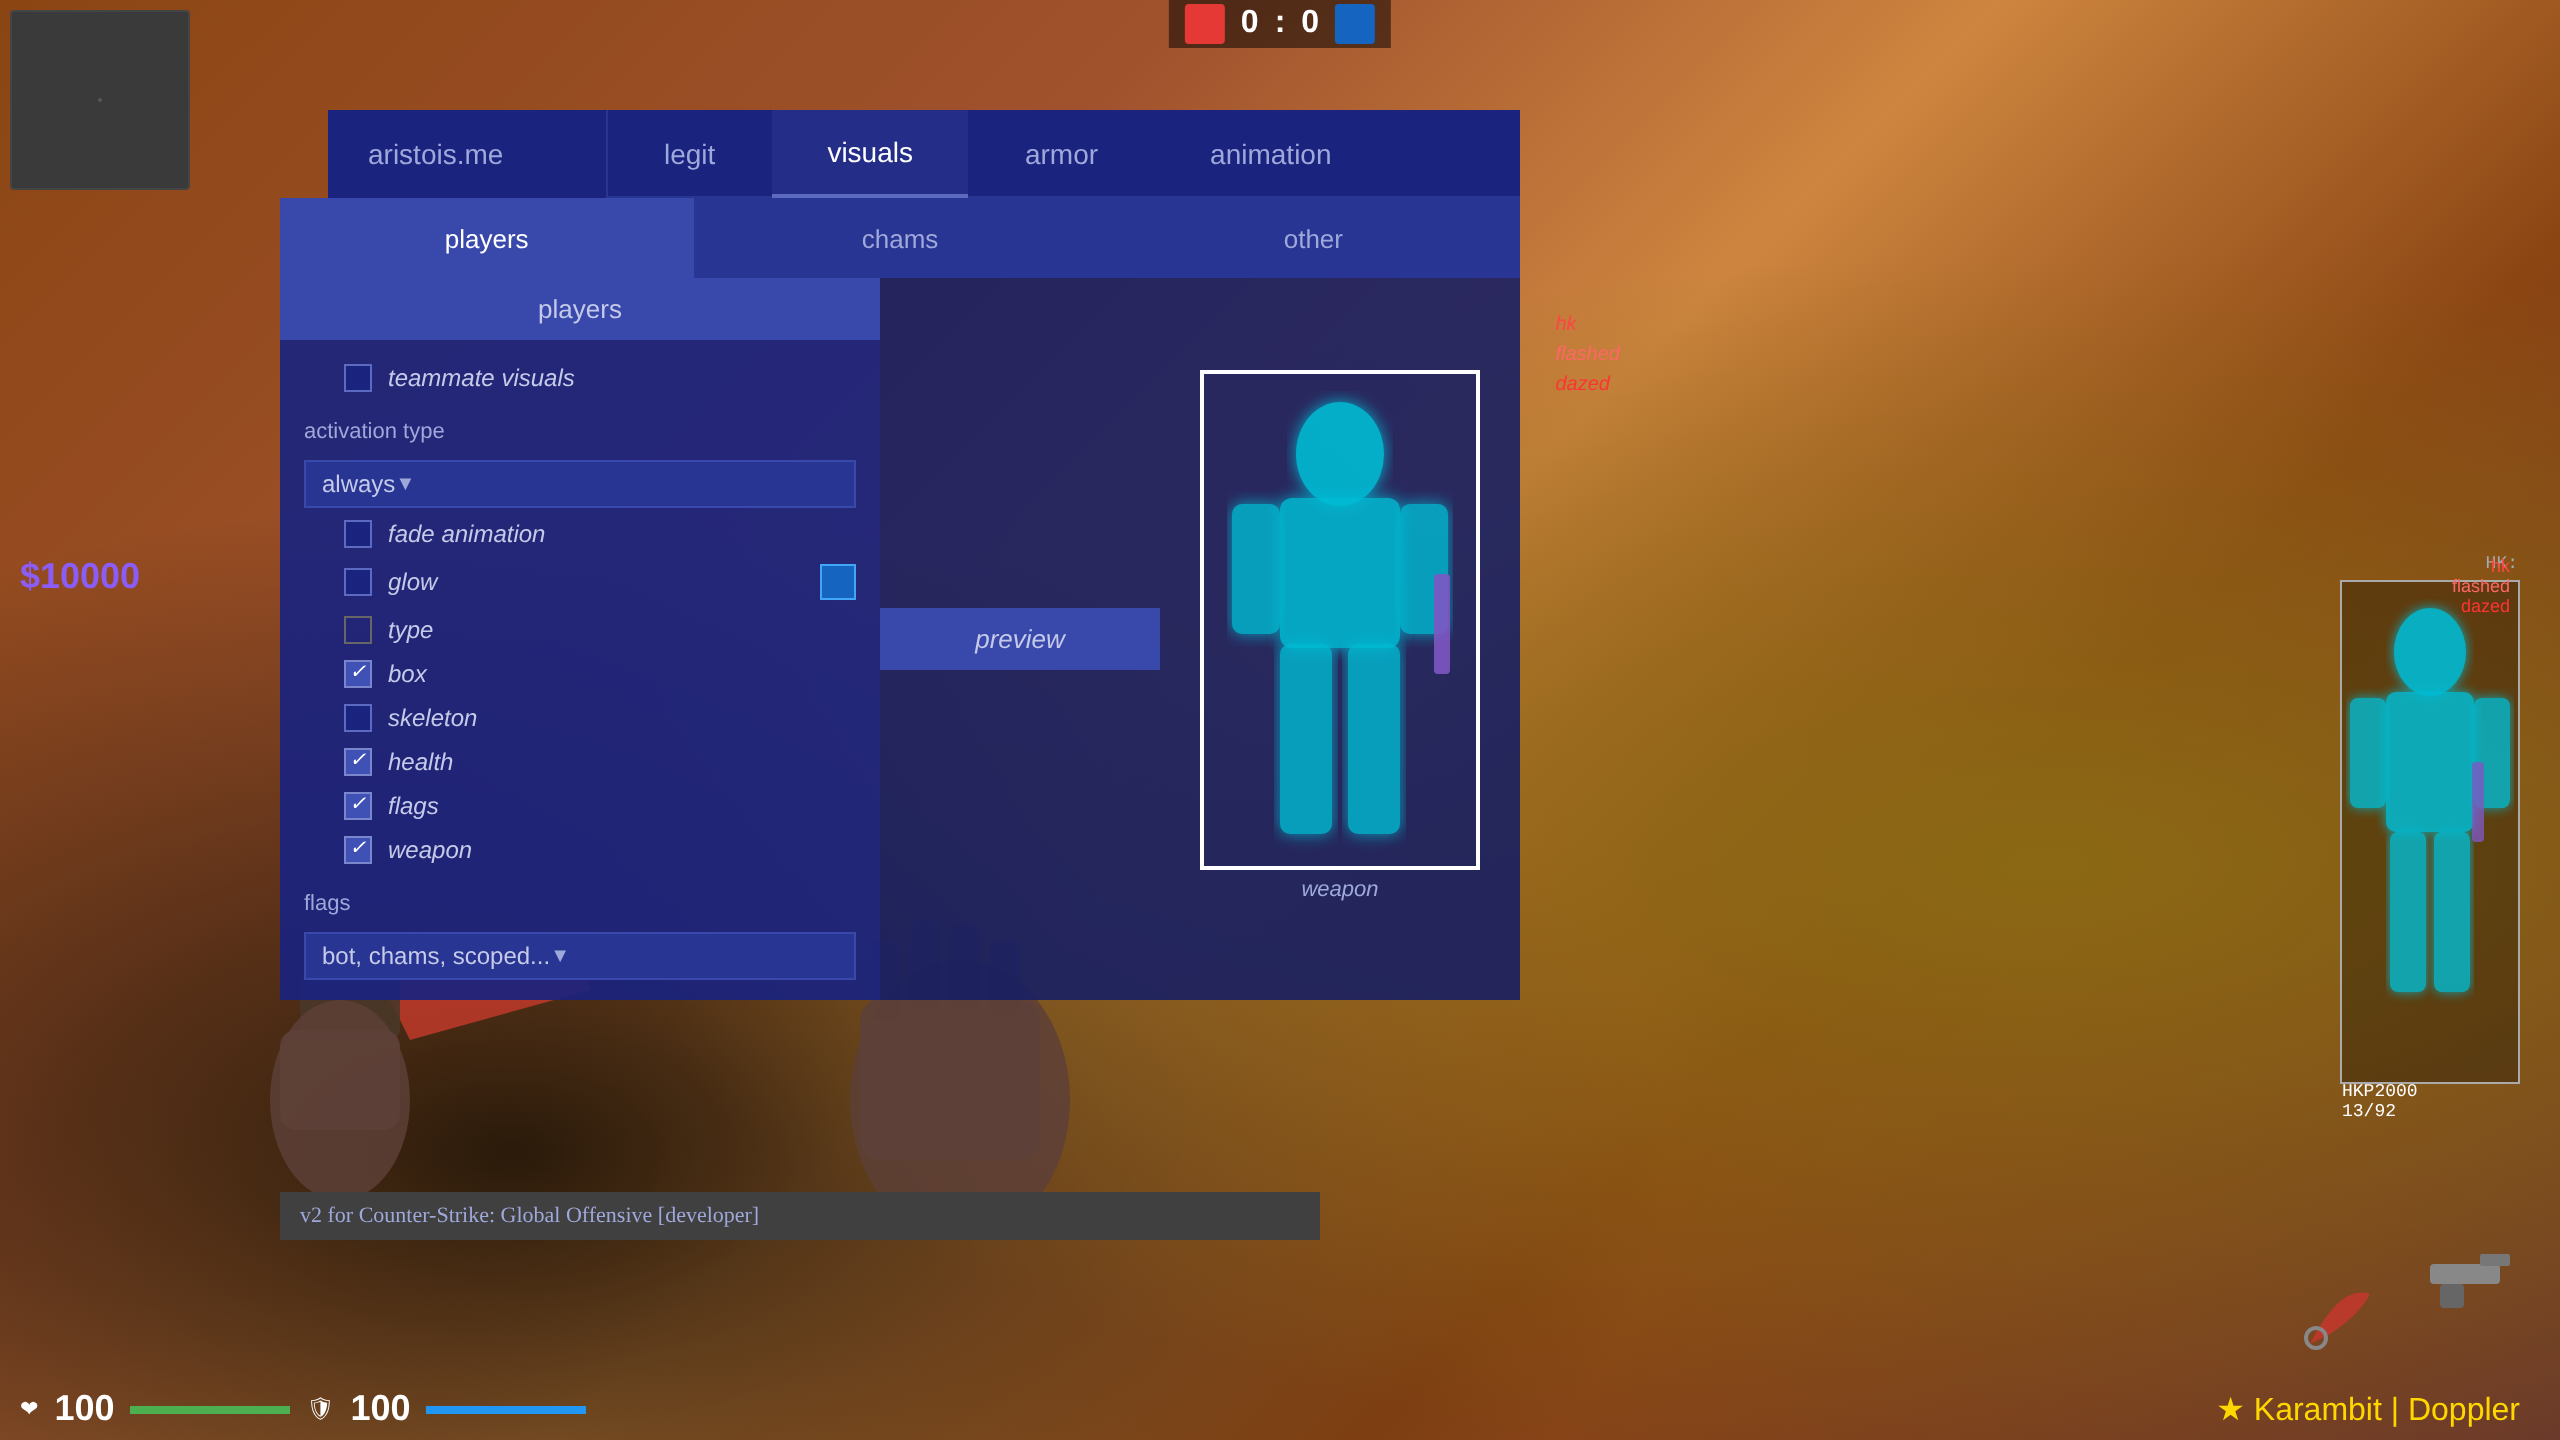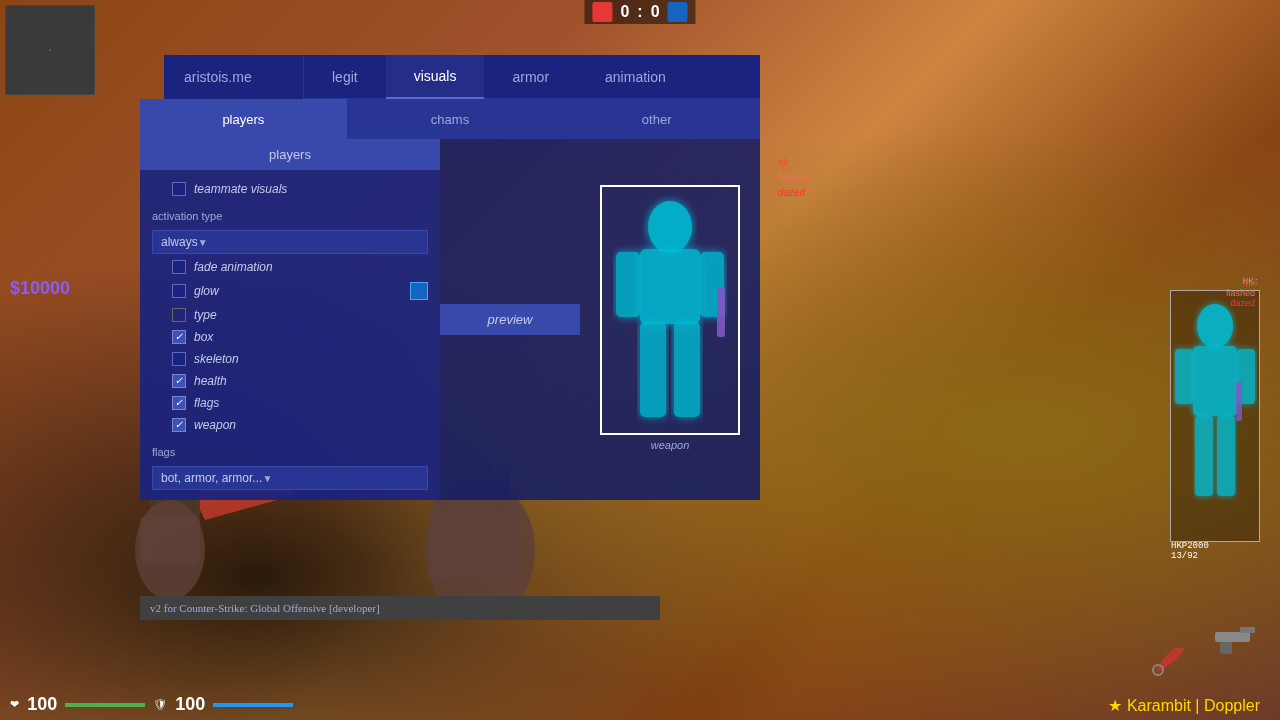--- a/index.html
+++ b/index.html
@@ -583,21 +583,21 @@
 
         <div class="option-row indent">
           <div class="checkbox checked"></div>
           <span>weapon</span>
         </div>
 
         <div class="option-row">
           <span class="section-label">flags</span>
         </div>
         <div class="dropdown">
-          <span>bot, armor, armor...</span>
+          <span>bot, chams, scoped...</span>
           <span class="dropdown-arrow">▼</span>
         </div>
 
       </div>
     </div>
 
     <div class="right-panel">
       <div class="preview-header">
         <span>preview</span>
       </div>

